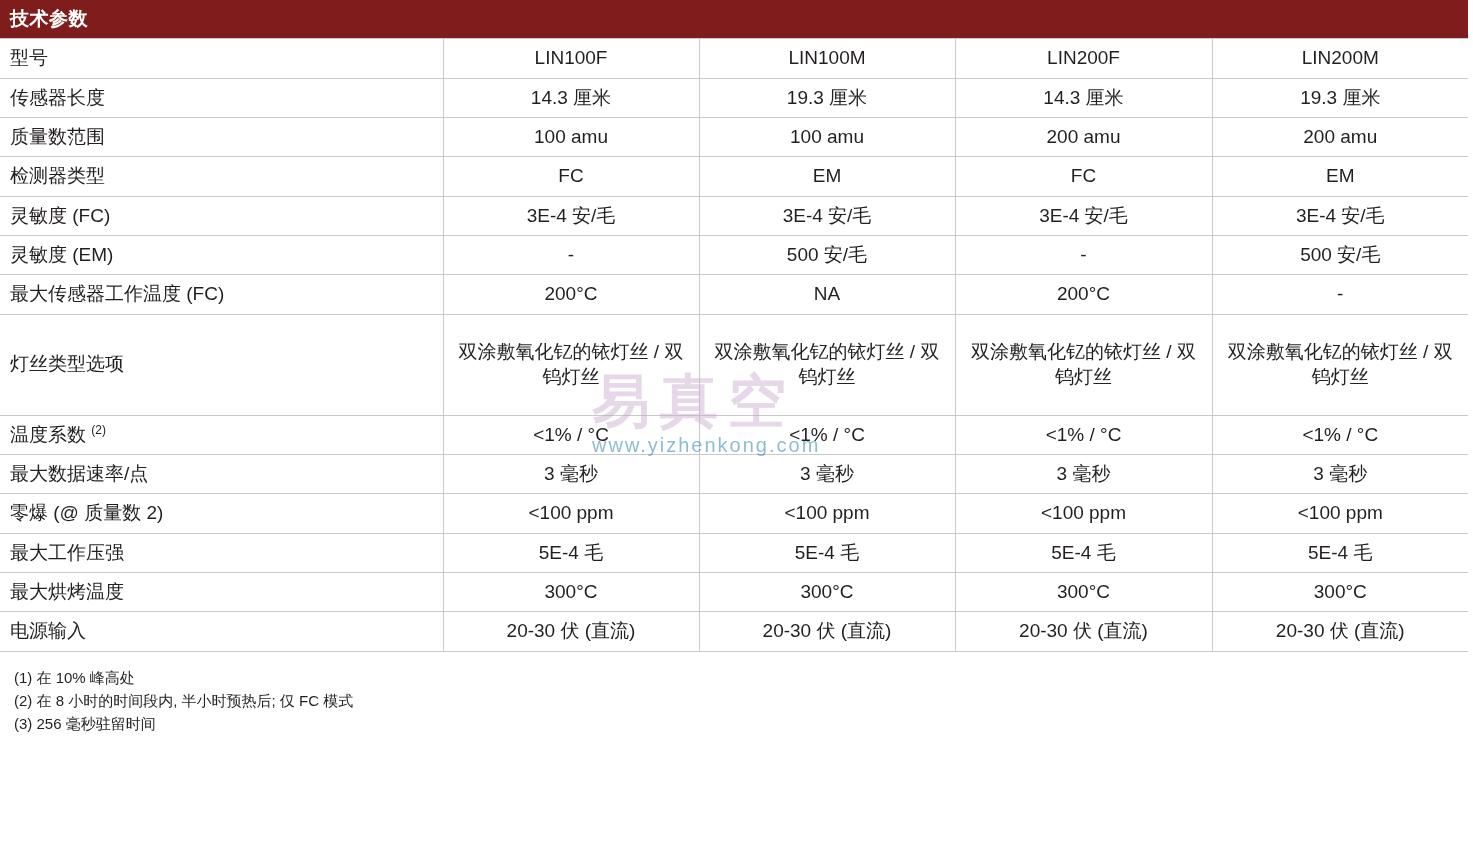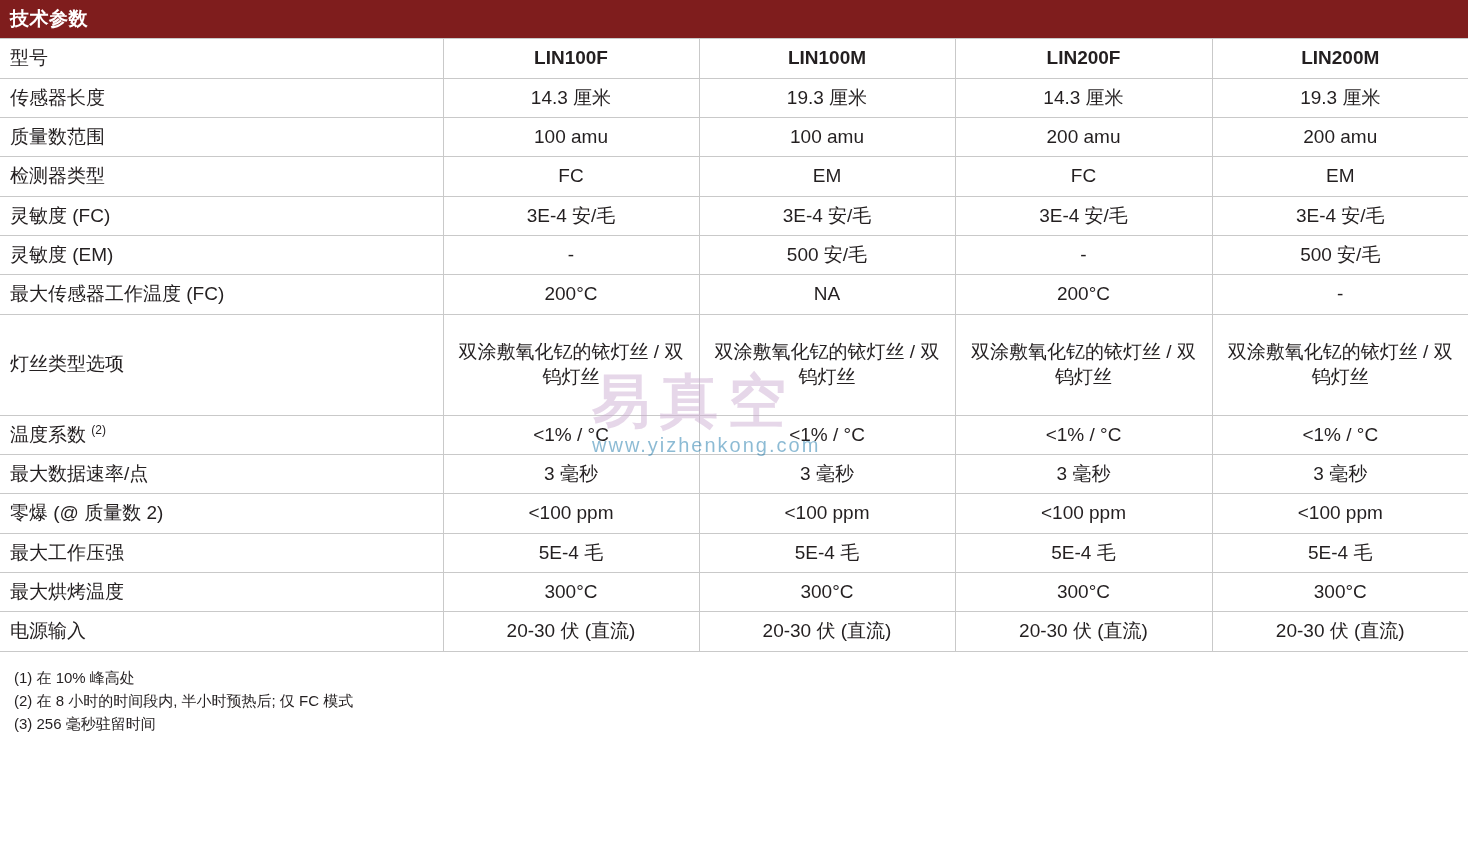--- a/index.html
+++ b/index.html
@@ -52,21 +52,21 @@
     border-right: 1px solid #c9c9c9;
   }
   table.spec tbody tr td.val {
     text-align: center;
     border-right: 1px solid #c9c9c9;
   }
   table.spec tbody tr td.val.last {
     border-right: none;
   }
   tr.model td {
-    font-weight: bold;
+    font-weight: normal;
   }
   tr.model td.label { font-weight: normal; }
   tr.tall td {
     height: 86px;
   }
   sup {
     font-size: 12px;
     vertical-align: super;
   }
   .footnotes {

